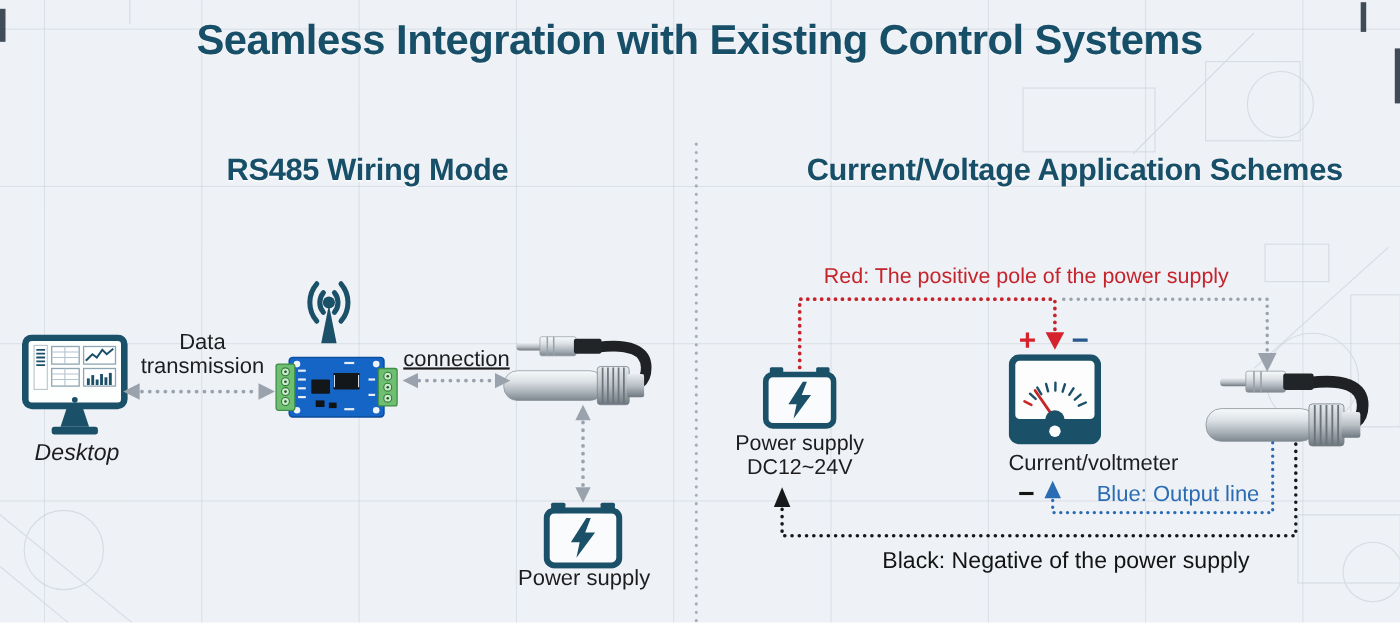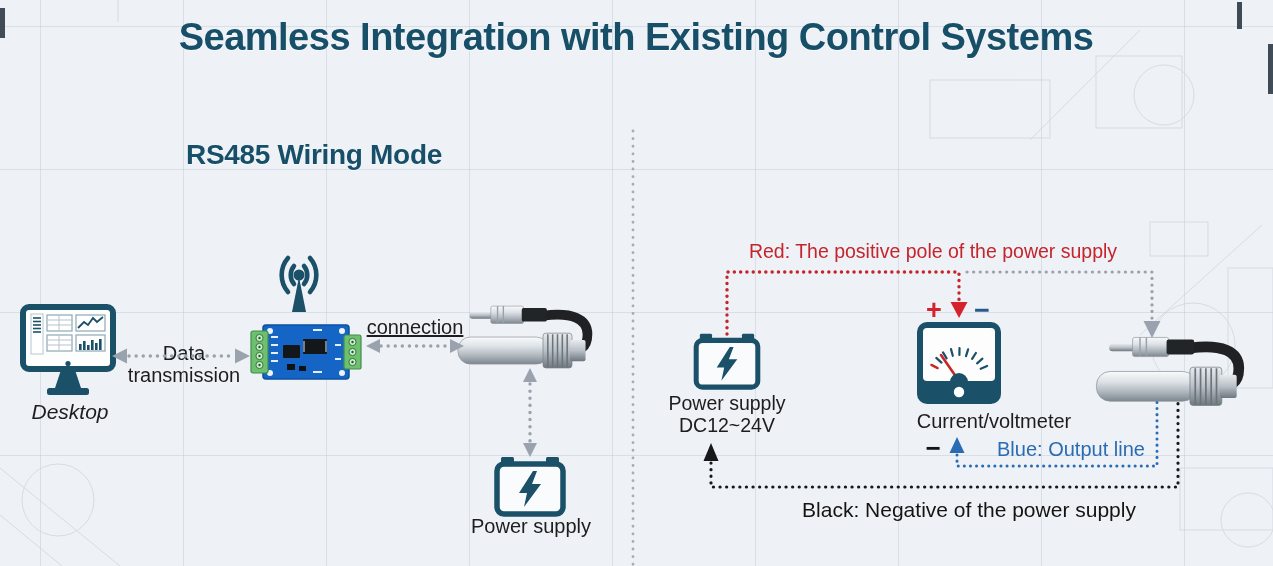--- a/index.html
+++ b/index.html
@@ -21,20 +21,21 @@
   #main-title{
     top:16px;left:636px;width:1100px;
     font-size:38px;font-weight:bold;color:#174f68;
     letter-spacing:-0.5px;
     text-shadow:0 1px 0 rgba(255,255,255,.65);
   }
   .panel-title{
     top:139px;font-size:28px;font-weight:bold;color:#174f68;
     letter-spacing:-0.3px;white-space:nowrap;
     text-shadow:0 1px 0 rgba(255,255,255,.6);
+    margin-left:20px;
   }
   .label{font-size:20px;color:#1d1d1f;white-space:nowrap;line-height:22px;}
   .note-red{font-size:19.5px;color:#c5242c;white-space:nowrap;}
   .note-blue{font-size:20px;color:#2a6cb4;white-space:nowrap;}
   .note-black{font-size:21px;color:#141414;white-space:nowrap;}
   .sign{font-weight:bold;transform:translate(-50%,-50%);line-height:1;}
   svg{display:block;}
   #decor,#wires{pointer-events:none;}
 </style>
 </head>
@@ -61,20 +62,21 @@
     </g>
     <g fill="#2c3a46" opacity="0.9">
       <rect x="0" y="8" width="5" height="30"></rect>
       <rect x="1237" y="2" width="5" height="27"></rect>
       <rect x="1268" y="44" width="5" height="50"></rect>
     </g>
   </svg>
 
   <div id="main-title" class="abs ctr">Seamless Integration with Existing Control Systems</div>
   <div class="abs ctr panel-title" style="left:314px;">RS485 Wiring Mode</div>
+  <div class="abs ctr panel-title" style="left:957px;">Current/Voltage Application Schemes</div>
 
   <svg width="0" height="0" style="position:absolute">
     <defs>
       <linearGradient id="metal" x1="0" y1="0" x2="0" y2="1">
         <stop offset="0" stop-color="#f8fafb"></stop>
         <stop offset="0.35" stop-color="#dde2e6"></stop>
         <stop offset="0.7" stop-color="#adb5bc"></stop>
         <stop offset="1" stop-color="#7d868e"></stop>
       </linearGradient>
       <linearGradient id="metal2" x1="0" y1="0" x2="0" y2="1">
@@ -141,21 +143,21 @@
         <rect x="71" y="36" width="2.6" height="10"></rect>
       <rect x="75" y="39" width="2.6" height="7"></rect>
         <rect x="79" y="35" width="2.6" height="11"></rect>
     </g>
     <circle cx="48" cy="59.5" r="2.6" fill="#1a5068"></circle>
     <polygon points="41,66 55,66 61,84 35,84" fill="#1a5068"></polygon>
     <rect x="27" y="84" width="42" height="7" rx="2.5" fill="#1a5068"></rect>
   </svg>
   <div class="abs ctr label" style="left:70px;top:401px;font-size:21px;font-style:italic;">Desktop</div>
 
-  <div class="abs ctr label" style="left:184px;top:300px;margin-top:42px;">
+  <div class="abs ctr label" style="left:184px;top:300px;">
     <div>Data</div>
     <div>transmission</div>
   </div>
 
   <svg class="abs" style="left:266px;top:248px;" width="66" height="70" viewBox="0 0 66 70">
     <g stroke="#1a5068" stroke-width="4.6" fill="none" stroke-linecap="round">
       <path d="M22,10 A26,26 0 0 0 22,44"></path>
       <path d="M28,18 A14,14 0 0 0 28,36"></path>
       <path d="M44,10 A26,26 0 0 1 44,44"></path>
       <path d="M38,18 A14,14 0 0 1 38,36"></path>

